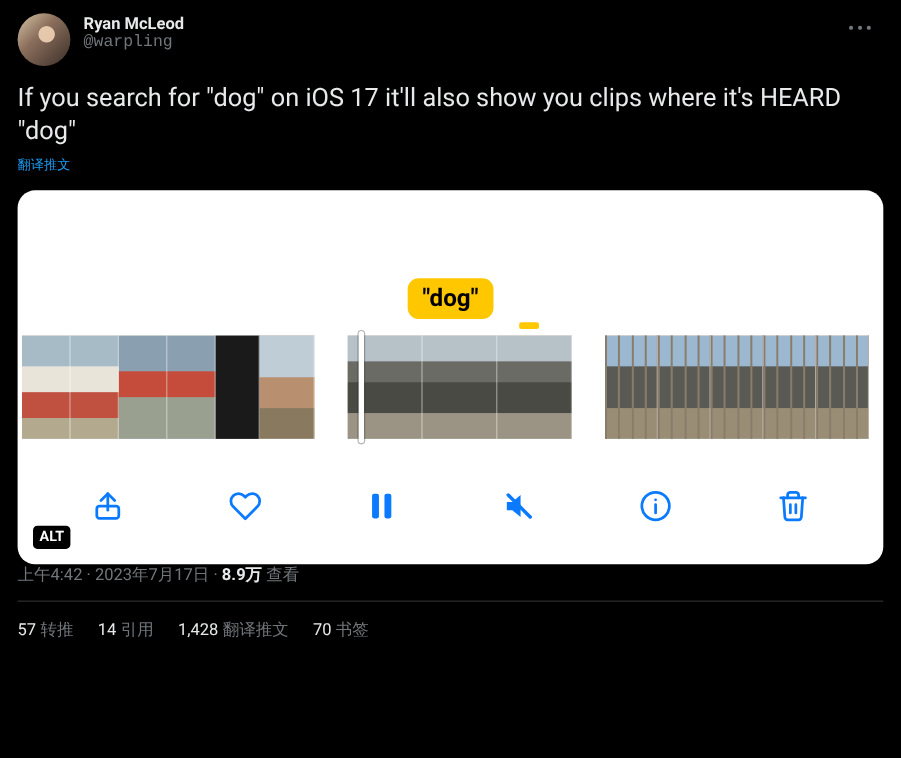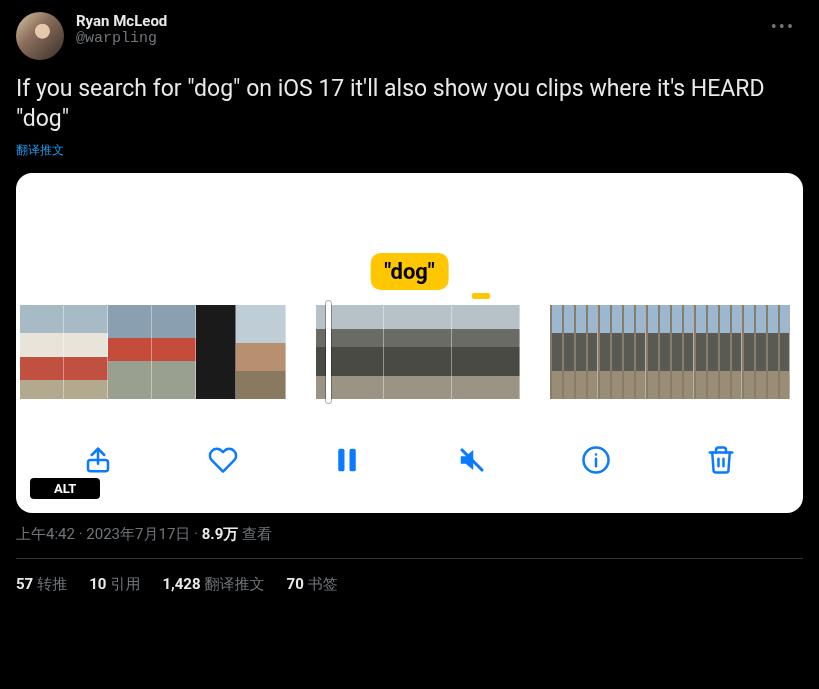--- a/index.html
+++ b/index.html
@@ -148,41 +148,41 @@
   }
   .ctrl-icon svg { width:100%; height:100%; display:block; }
   .alt-badge {
     position: absolute;
     left: 14px;
     bottom: 14px;
     background: #000;
     color: #fff;
     font-weight: 700;
     font-size: 13px;
-    padding: 3px 24px;
+    padding: 3px 6px;
     border-radius: 4px;
   }
   .meta-line {
-    margin-top: 12px;
+    margin-top: 0;
     color: #71767b;
     font-size: 15px;
   }
   .meta-line .views-num { color:#e7e9ea; font-weight:700; }
   .divider {
     border-top: 1px solid #2f3336;
     margin-top: 14px;
   }
   .stats-row {
     display: flex;
     gap: 22px;
     padding: 16px 0 0 0;
     font-size: 15px;
     color: #71767b;
   }
-  .stats-row .num { color:#e7e9ea; font-weight:700; margin-right:4px; }
+  .stats-row .num { color:#e7e9ea; font-weight:400; margin-right:4px; }
 </style>
 </head>
 <body>
 
 <div class="tweet">
 
   <div class="header">
     <div class="avatar"></div>
     <div class="name-block">
       <div class="display-name">Ryan McLeod</div>
@@ -274,21 +274,21 @@
     <span>上午4:42</span><span> · </span><span>2023年7月17日</span><span> · </span><span class="views-num">8.9万</span> <span>查看</span>
   </div>
 
   <div class="divider"></div>
 
   <div class="stats-row">
     <div>
       <span class="num">57</span><span>转推</span>
     </div>
     <div>
-      <span class="num">10</span><span>引用</span>
+      <span class="num">14</span><span>引用</span>
     </div>
     <div>
       <span class="num">1,428</span><span>翻译推文</span>
     </div>
     <div>
       <span class="num">70</span><span>书签</span>
     </div>
   </div>
 
 </div>

